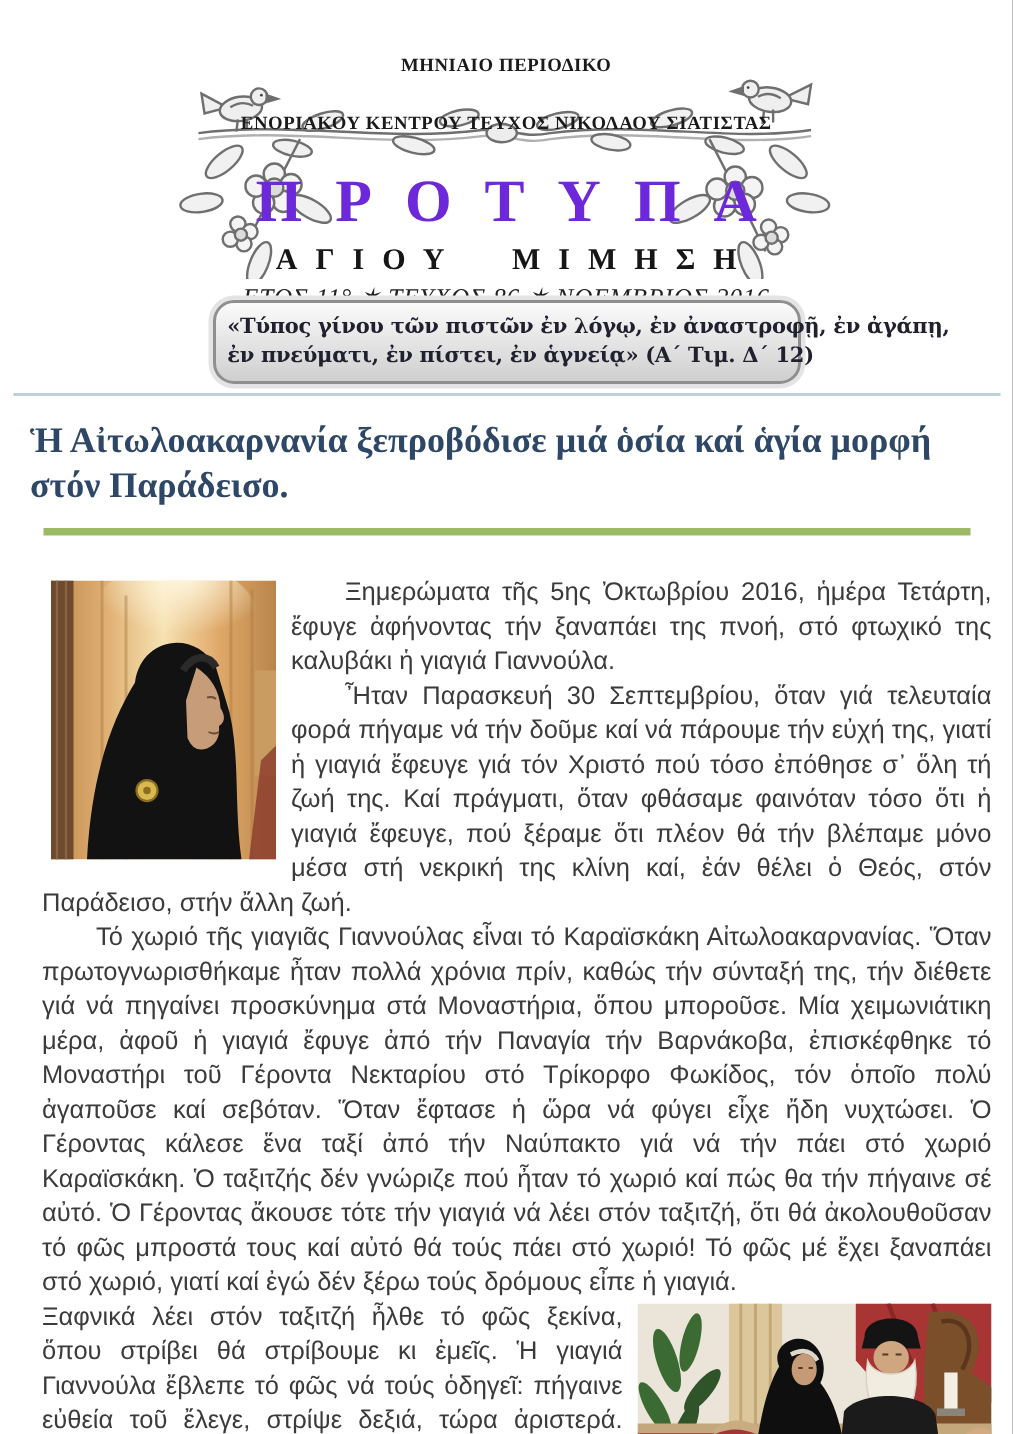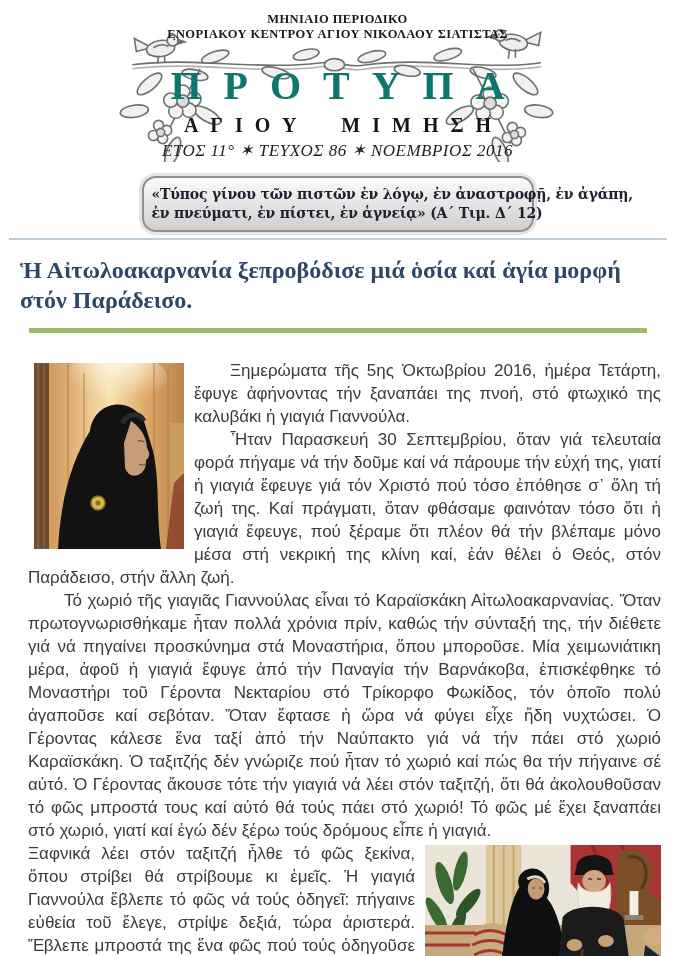--- a/index.html
+++ b/index.html
@@ -1,25 +1,25 @@
 <!DOCTYPE html>
 <html lang="el"><head>
 <meta charset="utf-8">
 <style>
   html,body{margin:0;padding:0;background:#888;}
   .page{position:relative;width:675px;height:956px;margin:0 auto;background:#ffffff;overflow:hidden;
         font-family:"Liberation Serif",serif;}
   
   .masthead{position:relative;height:168px;}
   .mast-line{ text-align:center;font-weight:bold;font-size:12.5px;line-height:15px;color:#1a1a1a;
-        font-family:"Liberation Serif",serif;letter-spacing:.4px;position:relative;z-index:2;}
+        font-family:"Liberation Serif",serif;letter-spacing:.4px;position:relative;z-index:2;margin-top:24px;}
   .mast-line.first{padding-top:12px;}
   .garland{position:absolute;left:104px;top:18px;width:465px;height:144px;z-index:1;}
   .big-title{position:relative;z-index:2;text-align:center;margin-top:22px;
-        font-size:40px;line-height:44px;font-weight:bold;color:#0f766e;
+        font-size:40px;line-height:44px;font-weight:bold;color:#6d28d9;
         letter-spacing:22px;padding-left:22px;font-family:"Liberation Serif",serif;}
   .sub-title{position:relative;z-index:2;text-align:center;margin-top:5px;
         font-size:20px;line-height:24px;font-weight:bold;color:#161616;
         letter-spacing:12px;word-spacing:16px;padding-left:12px;}
   .issue-line{position:relative;z-index:2;text-align:center;margin-top:3px;
         font-style:italic;font-size:17px;line-height:21px;color:#222;letter-spacing:.5px;}
   
   .scripture{width:372px;margin:8px auto 0 auto;border:2px solid #8f8f8f;border-radius:14px;
         background:linear-gradient(#fbfbfb,#e9e9e9 40%,#cfcfcf);box-shadow:0 0 0 3px #e4e4e4;
         padding:7px 8px;text-align:center;position:relative;z-index:2;}
@@ -116,21 +116,21 @@
           <circle cx="392" cy="17" r="5.5"></circle>
           <path d="M387,16 L380,18.5 L387,20.5 Z" fill="#6f6f6f"></path>
           <circle cx="390.5" cy="16" r="0.9" fill="#444" stroke="none"></circle>
           <path d="M412,23 Q404,18 397,22" fill="none"></path>
           <path d="M401,31 L400,40 M407,30.5 L407,39" fill="none"></path>
         </g>
       </g>
     </svg>
 
     <div class="mast-line first">ΜΗΝΙΑΙΟ ΠΕΡΙΟΔΙΚΟ</div>
-    <div class="mast-line">ΕΝΟΡΙΑΚΟΥ ΚΕΝΤΡΟΥ ΑΓΙΟΥ ΝΙΚΟΛΑΟΥ ΣΙΑΤΙΣΤΑΣ</div>
+    <div class="mast-line">ΕΝΟΡΙΑΚΟΥ ΚΕΝΤΡΟΥ ΤΕΥΧΟΣ ΝΙΚΟΛΑΟΥ ΣΙΑΤΙΣΤΑΣ</div>
     <div class="big-title">ΠΡΟΤΥΠΑ</div>
     <div class="sub-title">ΑΓΙΟΥ ΜΙΜΗΣΗ</div>
     <div class="issue-line">ΕΤΟΣ 11° ✶ ΤΕΥΧΟΣ 86 ✶ ΝΟΕΜΒΡΙΟΣ 2016</div>
   </div>
 
   <div class="scripture">
     <div>«Τύπος γίνου τῶν πιστῶν ἐν λόγῳ, ἐν ἀναστροφῇ, ἐν ἀγάπῃ,</div>
     <div>ἐν πνεύματι, ἐν πίστει, ἐν ἁγνείᾳ»  (Α΄ Τιμ. Δ΄ 12)</div>
   </div>
 

